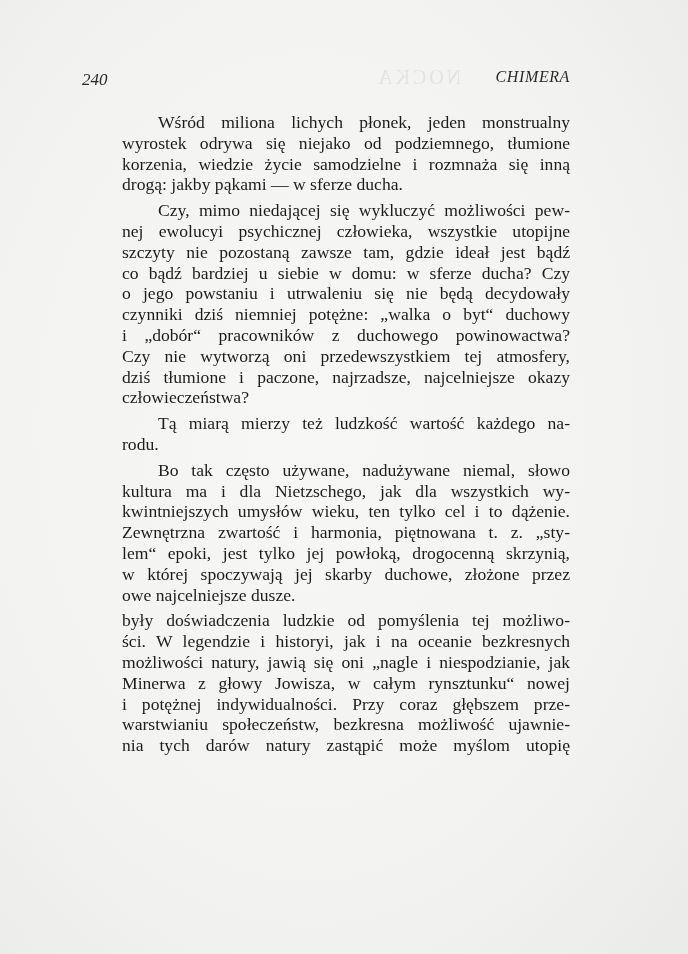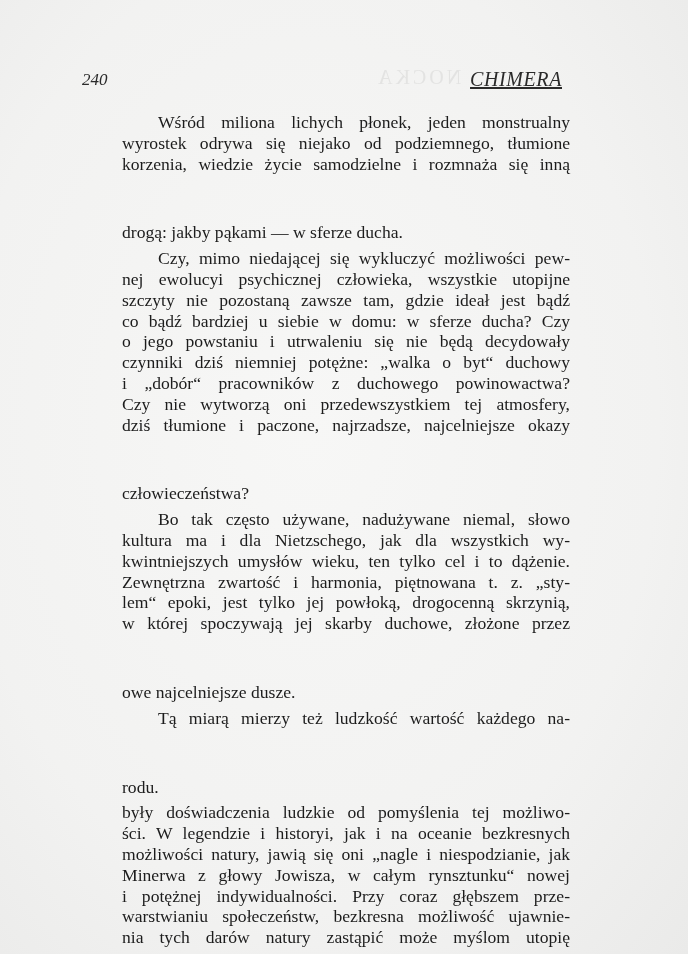--- a/index.html
+++ b/index.html
@@ -16,33 +16,33 @@
       position: absolute; left: 375px; top: 66px;
       font-family: "Liberation Serif", serif; font-size: 20px; letter-spacing: 3px;
       color: #e3e3e2; transform: scaleX(-1);
     }
     .header {
       position: absolute; top: 68px; left: 80px; width: 490px; height: 24px;
       font-family: "Liberation Serif", "DejaVu Serif", serif; font-style: italic;
       color: #2a2a2a;
     }
     .folio { position: absolute; left: 2px; top: 2px; font-size: 17px; }
-    .running-title { position: absolute; right: 8px; top: 0; font-size: 20px; letter-spacing: 0.6px; text-decoration: underline; }
+    .running-title { position: absolute; right: 0; top: 0; font-size: 16px; letter-spacing: 0.6px; }
     .text {
       position: absolute; left: 122px; top: 112px; width: 448px;
       font-family: "Liberation Serif", "DejaVu Serif", serif;
       font-size: 17.6px; color: #1c1c1c;
     }
     .para { margin: 0 0 5px 0; }
     .line {
       display: block; height: 20.8px; line-height: 20.8px;
       text-align: justify; text-align-last: justify; white-space: nowrap;
       overflow: visible;
     }
-    .line.last { text-align-last: left; margin-top: 48px; }
+    .line.last { text-align-last: left; }
     .line.first { text-indent: 36px; }
   </style>
 </head>
 <body>
 
 <div class="page">
   <div class="bleed">NOCKA</div>
 
   <div class="header">
     <span class="folio">240</span>
@@ -62,31 +62,31 @@
         <span class="line">szczyty nie pozostaną zawsze tam, gdzie ideał jest bądź</span>
         <span class="line">co bądź bardziej u siebie w domu: w sferze ducha? Czy</span>
         <span class="line">o jego powstaniu i utrwaleniu się nie będą decydowały</span>
         <span class="line">czynniki dziś niemniej potężne: „walka o byt“ duchowy</span>
         <span class="line">i „dobór“ pracowników z duchowego powinowactwa?</span>
         <span class="line">Czy nie wytworzą oni przedewszystkiem tej atmosfery,</span>
         <span class="line">dziś tłumione i paczone, najrzadsze, najcelniejsze okazy</span>
         <span class="line last">człowieczeństwa?</span>
       </div>
       <div class="para">
+        <span class="line first">Tą miarą mierzy też ludzkość wartość każdego na-</span>
+        <span class="line last">rodu.</span>
+      </div>
+      <div class="para">
         <span class="line first">Bo tak często używane, nadużywane niemal, słowo</span>
         <span class="line">kultura ma i dla Nietzschego, jak dla wszystkich wy-</span>
         <span class="line">kwintniejszych umysłów wieku, ten tylko cel i to dążenie.</span>
         <span class="line">Zewnętrzna zwartość i harmonia, piętnowana t. z. „sty-</span>
         <span class="line">lem“ epoki, jest tylko jej powłoką, drogocenną skrzynią,</span>
         <span class="line">w której spoczywają jej skarby duchowe, złożone przez</span>
         <span class="line last">owe najcelniejsze dusze.</span>
-      </div>
-      <div class="para">
-        <span class="line first">Tą miarą mierzy też ludzkość wartość każdego na-</span>
-        <span class="line last">rodu.</span>
       </div>
       <div class="para">
         <span class="line">były doświadczenia ludzkie od pomyślenia tej możliwo-</span>
         <span class="line">ści. W legendzie i historyi, jak i na oceanie bezkresnych</span>
         <span class="line">możliwości natury, jawią się oni „nagle i niespodzianie, jak</span>
         <span class="line">Minerwa z głowy Jowisza, w całym rynsztunku“ nowej</span>
         <span class="line">i potężnej indywidualności. Przy coraz głębszem prze-</span>
         <span class="line">warstwianiu społeczeństw, bezkresna możliwość ujawnie-</span>
         <span class="line">nia tych darów natury zastąpić może myślom utopię</span>
       </div>

